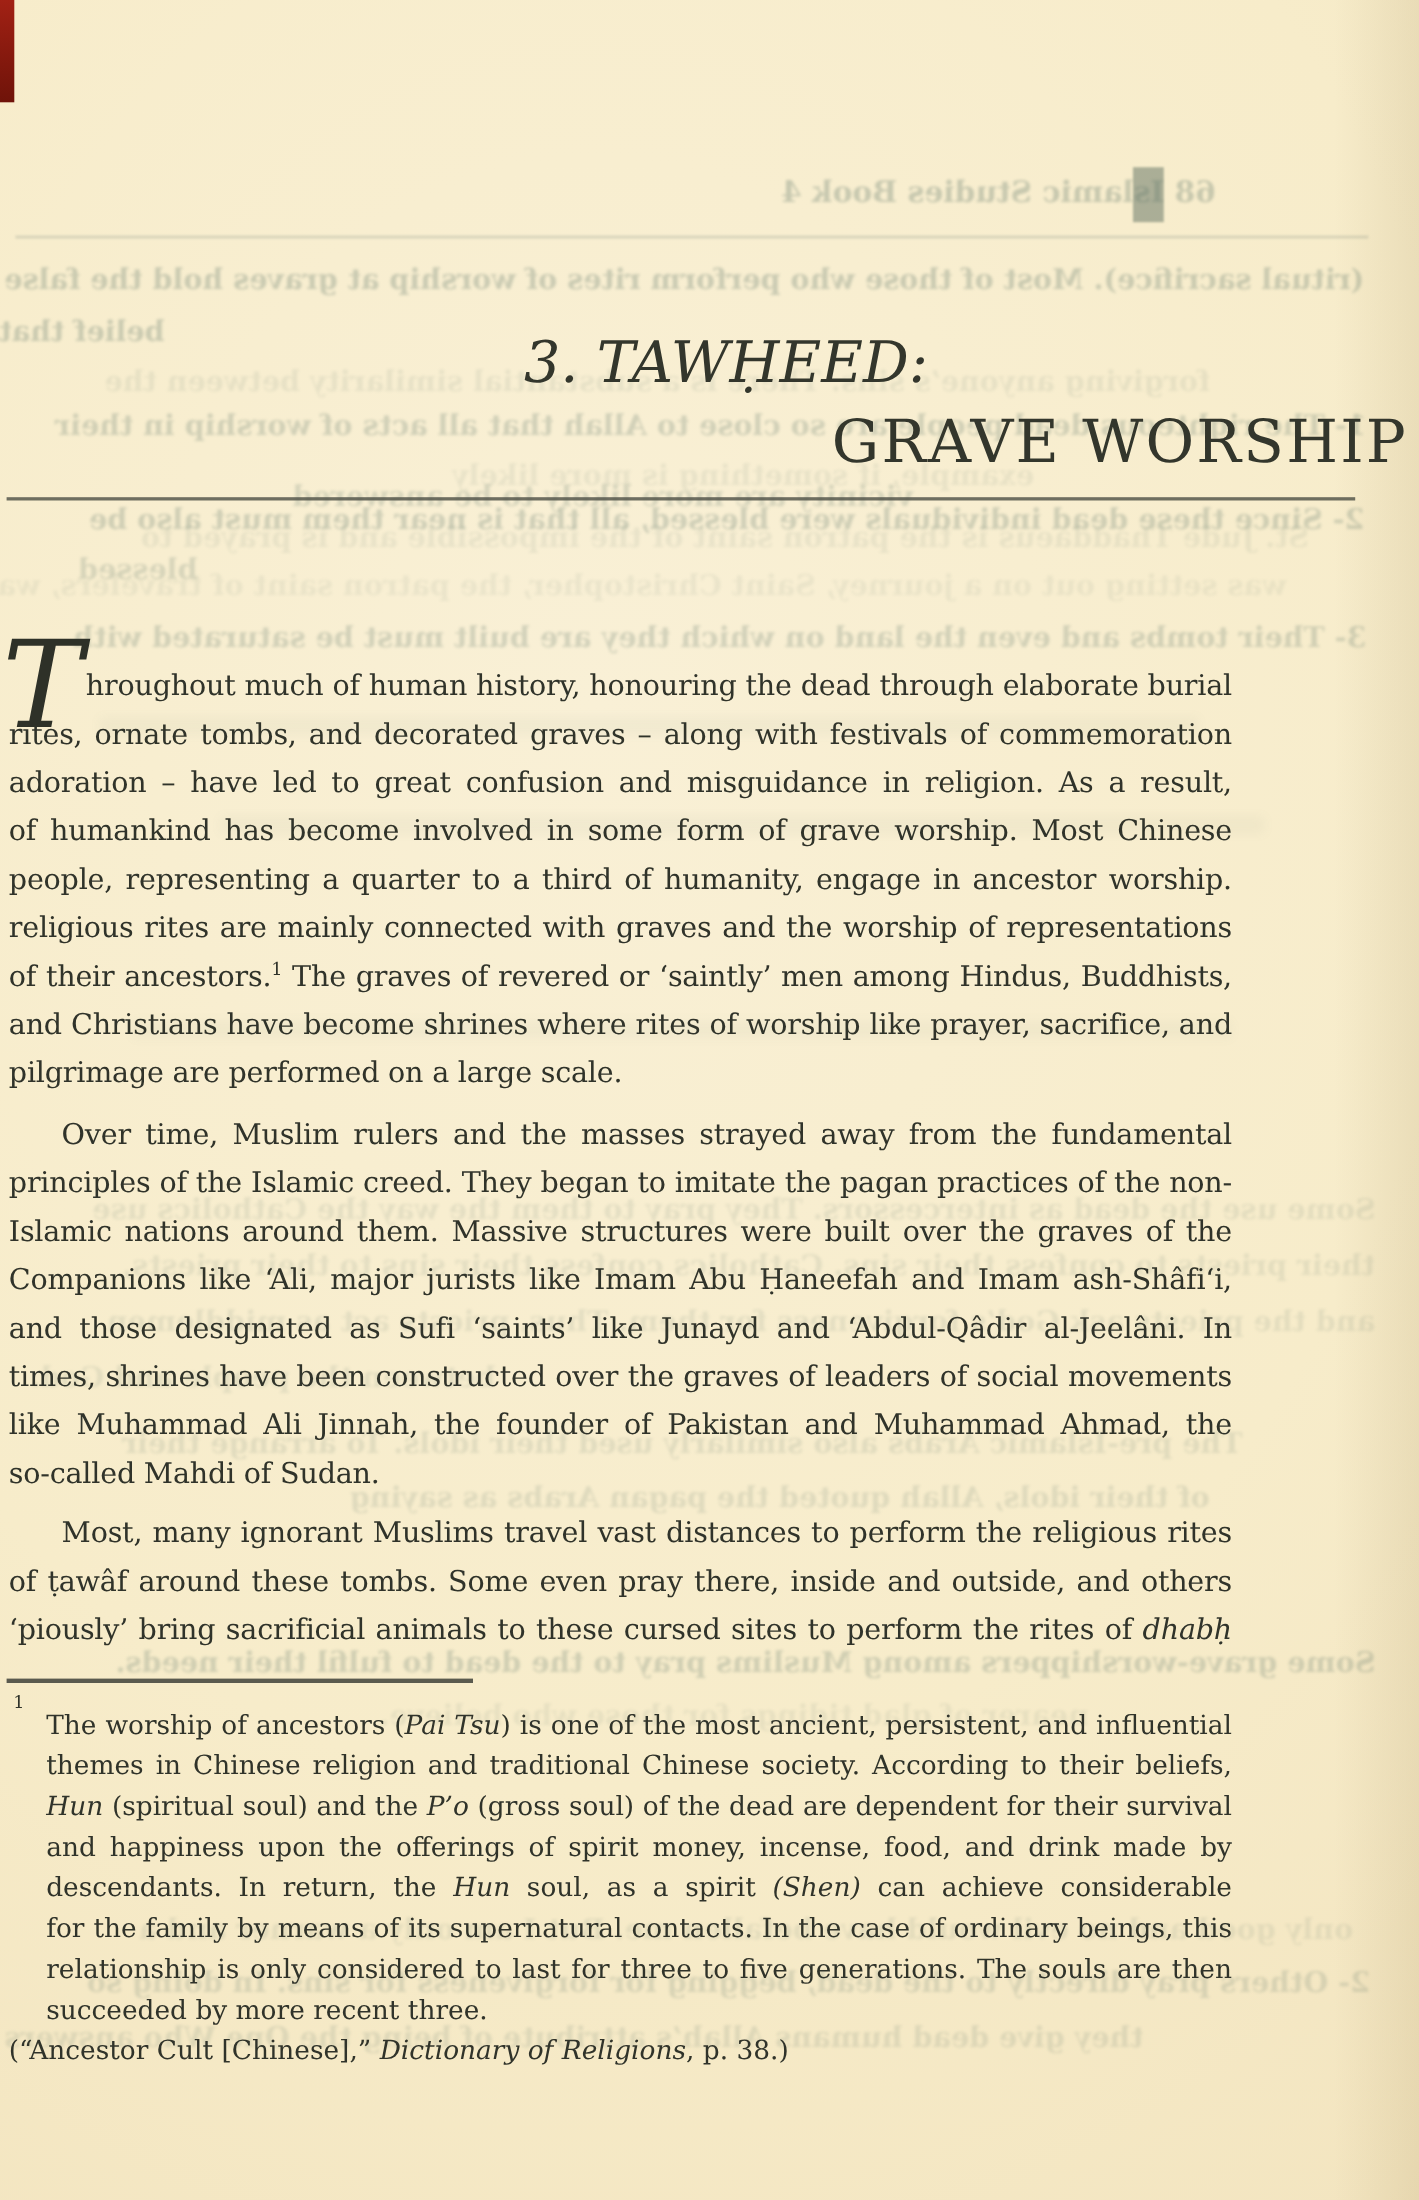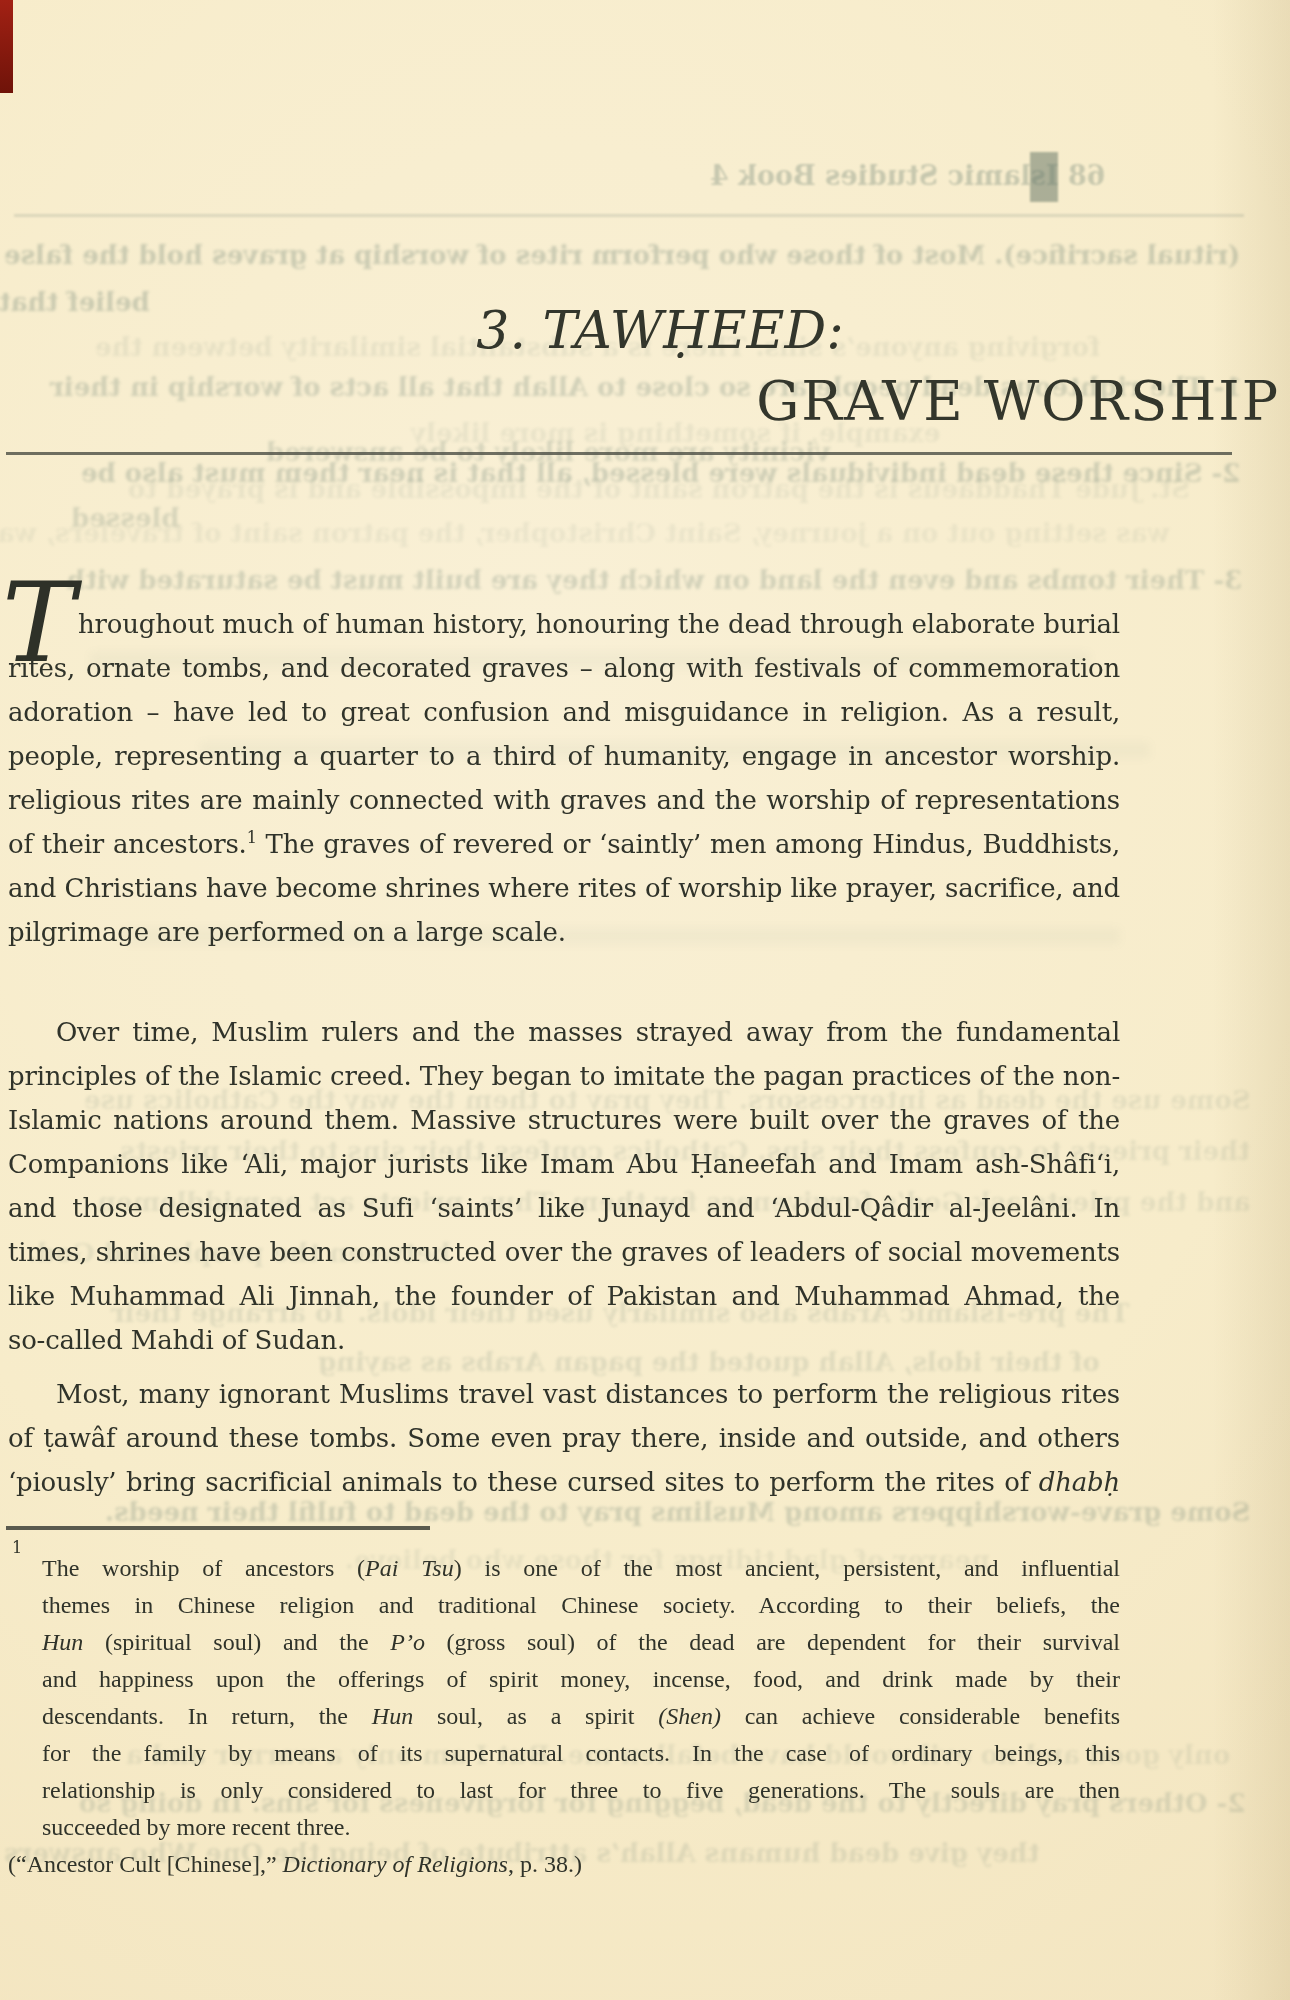--- a/index.html
+++ b/index.html
@@ -75,21 +75,21 @@
   .tline.ind{padding-left:48px;}
   .tline.dc{padding-left:70px;}
   #para-0{top:602px;}
   #para-1{top:1010px;}
   #para-2{top:1372px;}
   sup{font-size:0.62em;line-height:0;vertical-align:super;}
 
   .footnote-rule{position:absolute;top:1526px;left:6px;width:424px;height:4px;
     background:#3e4138;opacity:.85;}
   .footnote{position:absolute;left:8px;top:1550px;width:1112px;font-size:24px;color:#30332a;}
-  .footnote .tline{height:37px;line-height:37px;padding-left:34px;font-family:Liberation Serif, serif;}
+  .footnote .tline{height:37px;line-height:37px;padding-left:34px;}
   .footnote .tline.outd{padding-left:0;}
   .fn-marker{position:absolute;left:4px;top:-2px;font-size:16px;}
 </style>
 </head>
 <body>
 
 <div class="page">
 
   <div class="ghost-layer">
     <div class="ghost-square"></div>
@@ -128,20 +128,21 @@
 
   <div class="heading-chapter">3. TAWḤEED:</div>
   <div class="heading-title">GRAVE WORSHIP</div>
   <div class="heading-rule"></div>
 
   <div class="dropcap ink">T</div>
   <div id="para-0" class="para">
       <div class="tline dc"><span>hroughout much of human history, honouring the dead through elaborate burial</span></div>
       <div class="tline"><span>rites, ornate tombs, and decorated graves – along with festivals of commemoration and</span></div>
       <div class="tline"><span>adoration – have led to great confusion and misguidance in religion. As a result, much</span></div>
+      <div class="tline"><span>of humankind has become involved in some form of grave worship. Most Chinese</span></div>
       <div class="tline"><span>people, representing a quarter to a third of humanity, engage in ancestor worship. Their</span></div>
       <div class="tline"><span>religious rites are mainly connected with graves and the worship of representations</span></div>
       <div class="tline"><span>of their ancestors.</span><sup>1</sup><span> The graves of revered or ‘saintly’ men among Hindus, Buddhists,</span></div>
       <div class="tline"><span>and Christians have become shrines where rites of worship like prayer, sacrifice, and</span></div>
       <div class="tline last"><span>pilgrimage are performed on a large scale.</span></div>
     </div>
   <div id="para-1" class="para">
       <div class="tline ind"><span>Over time, Muslim rulers and the masses strayed away from the fundamental</span></div>
       <div class="tline"><span>principles of the Islamic creed. They began to imitate the pagan practices of the non-</span></div>
       <div class="tline"><span>Islamic nations around them. Massive structures were built over the graves of the</span></div>

